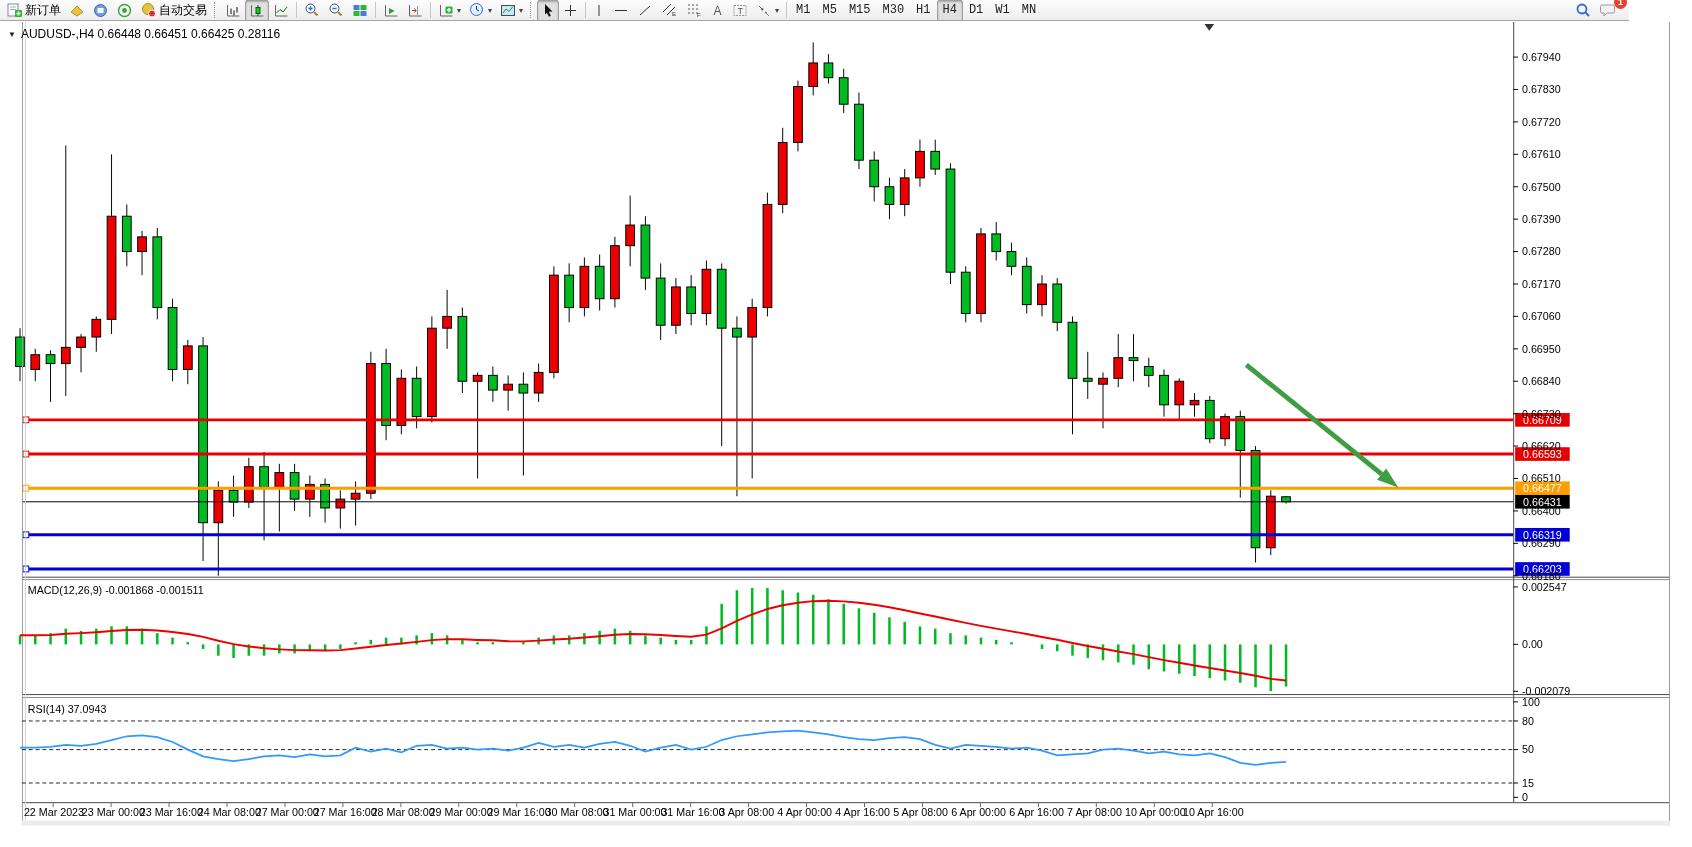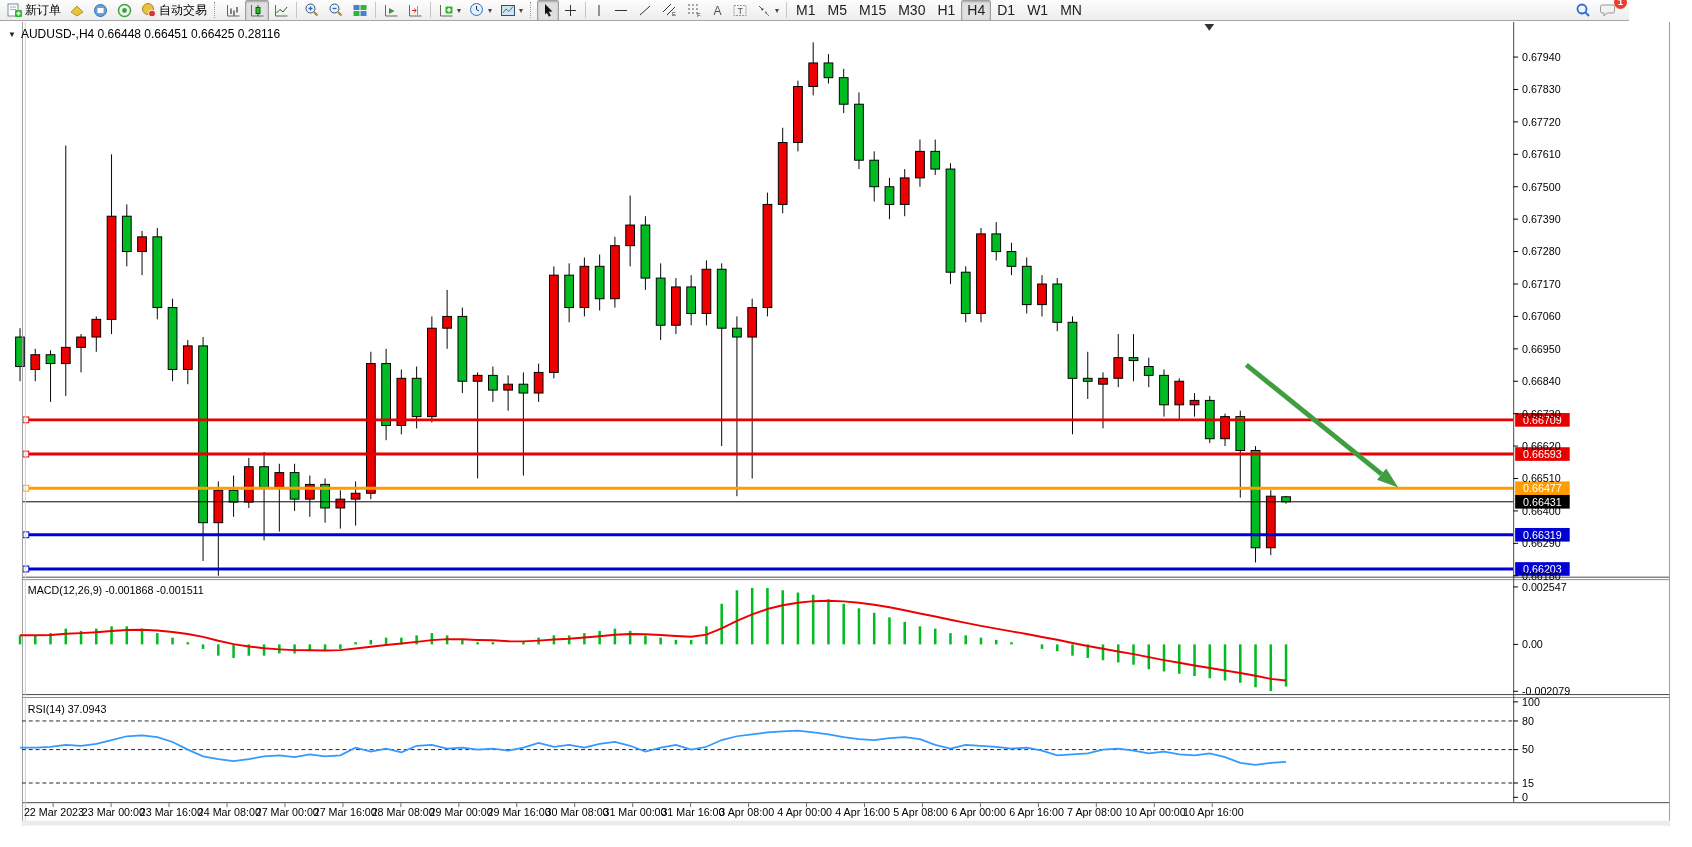--- a/index.html
+++ b/index.html
@@ -8,22 +8,22 @@
   #toolbar{position:absolute;top:0;left:0;width:1629px;height:21px;
     background:linear-gradient(#fdfdfd,#ededed);border-bottom:1px solid #a5a5a5;
     display:flex;align-items:center;padding-left:3px;box-sizing:border-box;z-index:5;}
   .tb{height:19px;display:inline-flex;align-items:center;gap:2px;padding:0 3px;
     border:1px solid transparent;border-radius:2px;font-size:12px;color:#000;cursor:default;}
   .tb.pressed{background:#e0e0e0;border-color:#9f9f9f;box-shadow:inset 0 1px 2px rgba(0,0,0,.25);}
   .tb svg{display:block;}
   .caret{font-size:8px;color:#444;margin-left:1px;}
   .sep{width:1px;height:16px;background:#c6c6c6;margin:0 3px;}
   .grip{width:3px;height:16px;border-left:1px dotted #9a9a9a;margin:0 3px;}
-  .tf{font-size:14px;color:#222;padding:0 5px;height:19px;display:inline-flex;align-items:center;
-    border:1px solid transparent;border-radius:2px;}
+  .tf{font-size:12px;color:#222;padding:0 5px;height:19px;display:inline-flex;align-items:center;
+    border:1px solid transparent;border-radius:2px;font-family:Liberation Mono, monospace;}
   .tf.pressed{background:#e0e0e0;border-color:#9f9f9f;box-shadow:inset 0 1px 2px rgba(0,0,0,.25);}
   #tb-right{margin-left:auto;display:flex;align-items:center;padding-right:8px;}
   .chatwrap{position:relative;}
   .badge{position:absolute;top:-5px;right:-7px;background:#e8402f;color:#fff;border-radius:50%;
     font-size:9px;width:13px;height:13px;line-height:13px;text-align:center;font-weight:bold;}
   
   #chart-wrap{position:absolute;top:22px;left:0;width:1692px;height:825px;background:#fff;}
   #chart-svg{position:absolute;top:0;left:0;}
   #symbol-line{position:absolute;top:5px;left:8px;font-size:12px;color:#000;display:flex;align-items:center;gap:5px;}
   #symbol-line .tri{font-size:8px;color:#222;}

